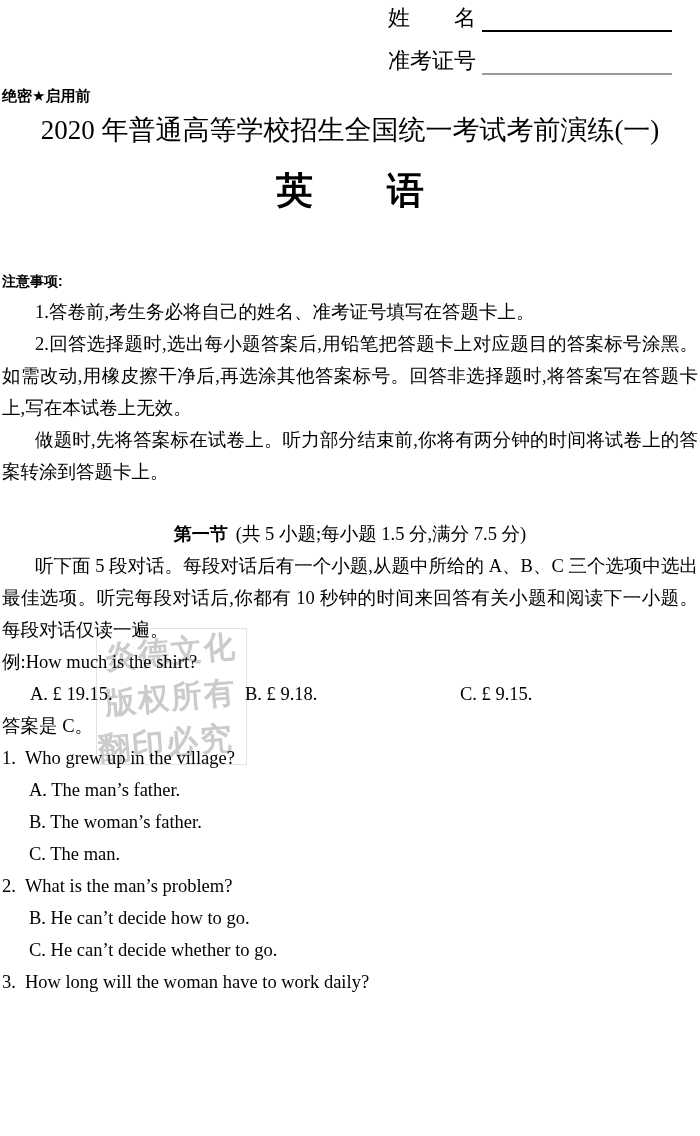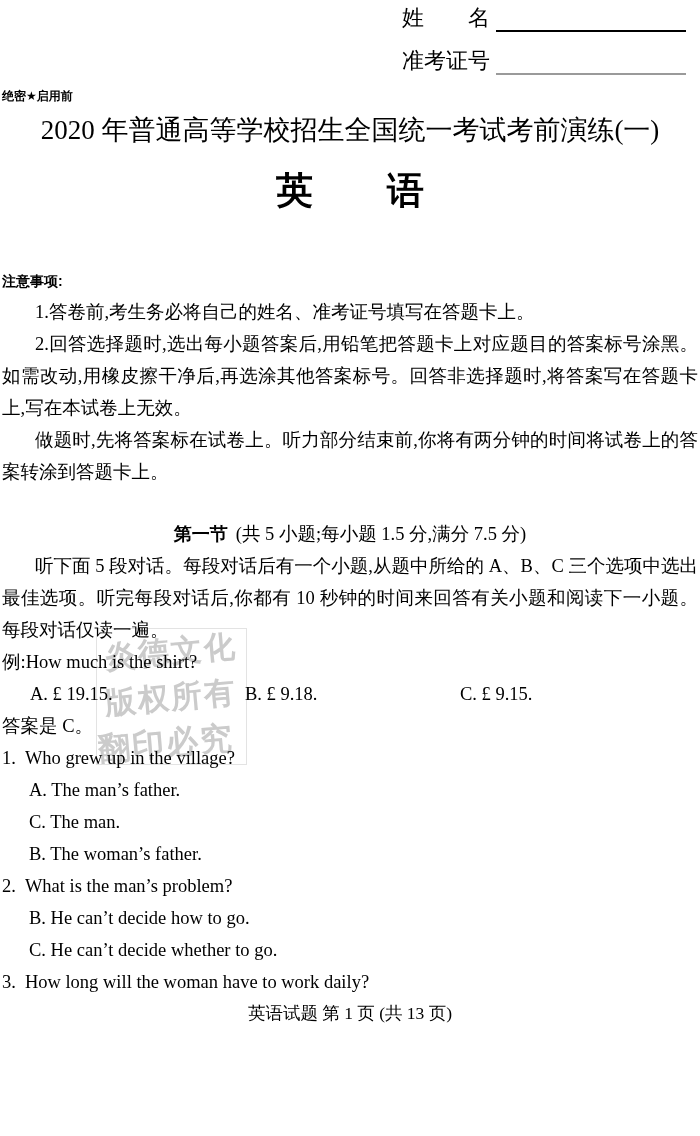--- a/index.html
+++ b/index.html
@@ -5,30 +5,30 @@
   html,body { margin:0; padding:0; }
   body {
     width:700px; height:1136px;
     background:#ffffff; color:#000;
     position:relative; overflow:hidden;
     font-family:"Liberation Serif","DejaVu Serif",serif;
   }
   .content { position:relative; z-index:1; padding:0 2px; }
 
   
-  .header-fields { position:absolute; top:2px; left:402px; width:284px; z-index:2; }
+  .header-fields { position:absolute; top:2px; left:388px; width:284px; z-index:2; }
   .field-row { display:flex; align-items:flex-end; height:30px; margin-bottom:13px; }
   .field-label { font-size:22px; line-height:28px; white-space:pre; }
   .field-line { flex:1; margin-left:6px; border-bottom:2px solid #000; height:26px; }
   .field-line.ticket { border-bottom-color:#9a9a9a; }
 
   .classified {
     margin-top:86px;
     font-family:"Liberation Sans","DejaVu Sans",sans-serif;
-    font-weight:bold; font-size:12px; line-height:20px;
+    font-weight:bold; font-size:15px; line-height:20px;
   }
   .exam-title {
     margin:6px 0 0; text-align:center;
     font-size:27px; font-weight:normal; line-height:36px;
     white-space:nowrap;
   }
   .subject-title {
     margin:18px 0 16px; text-align:center;
     font-family:"Liberation Sans","DejaVu Sans",sans-serif;
     font-weight:bold; font-size:37px; line-height:49px;
@@ -127,35 +127,34 @@
     <span class="colC">C. £ 9.15.</span>
   </div>
   <p class="para">答案是 C。</p>
 
   <div>
     <p class="para q-line">
       <span class="q-num">1.</span>
       <span class="q-text">Who grew up in the village?</span>
     </p>
     <p class="para opt-line">A. The man’s father.</p>
+    <p class="para opt-line">B. The woman’s father.</p>
     <p class="para opt-line">C. The man.</p>
-    <p class="para opt-line">B. The woman’s father.</p>
   </div>
 
   <div>
     <p class="para q-line">
       <span class="q-num">2.</span>
       <span class="q-text">What is the man’s problem?</span>
     </p>
     <p class="para opt-line">B. He can’t decide how to go.</p>
     <p class="para opt-line">C. He can’t decide whether to go.</p>
   </div>
 
   <div>
     <p class="para q-line">
       <span class="q-num">3.</span>
       <span class="q-text">How long will the woman have to work daily?</span>
     </p>
   </div>
 
-  <div class="footer">英语试题 第 1 页 (共 13 页)</div>
 
 </div>
 
 </body></html>

